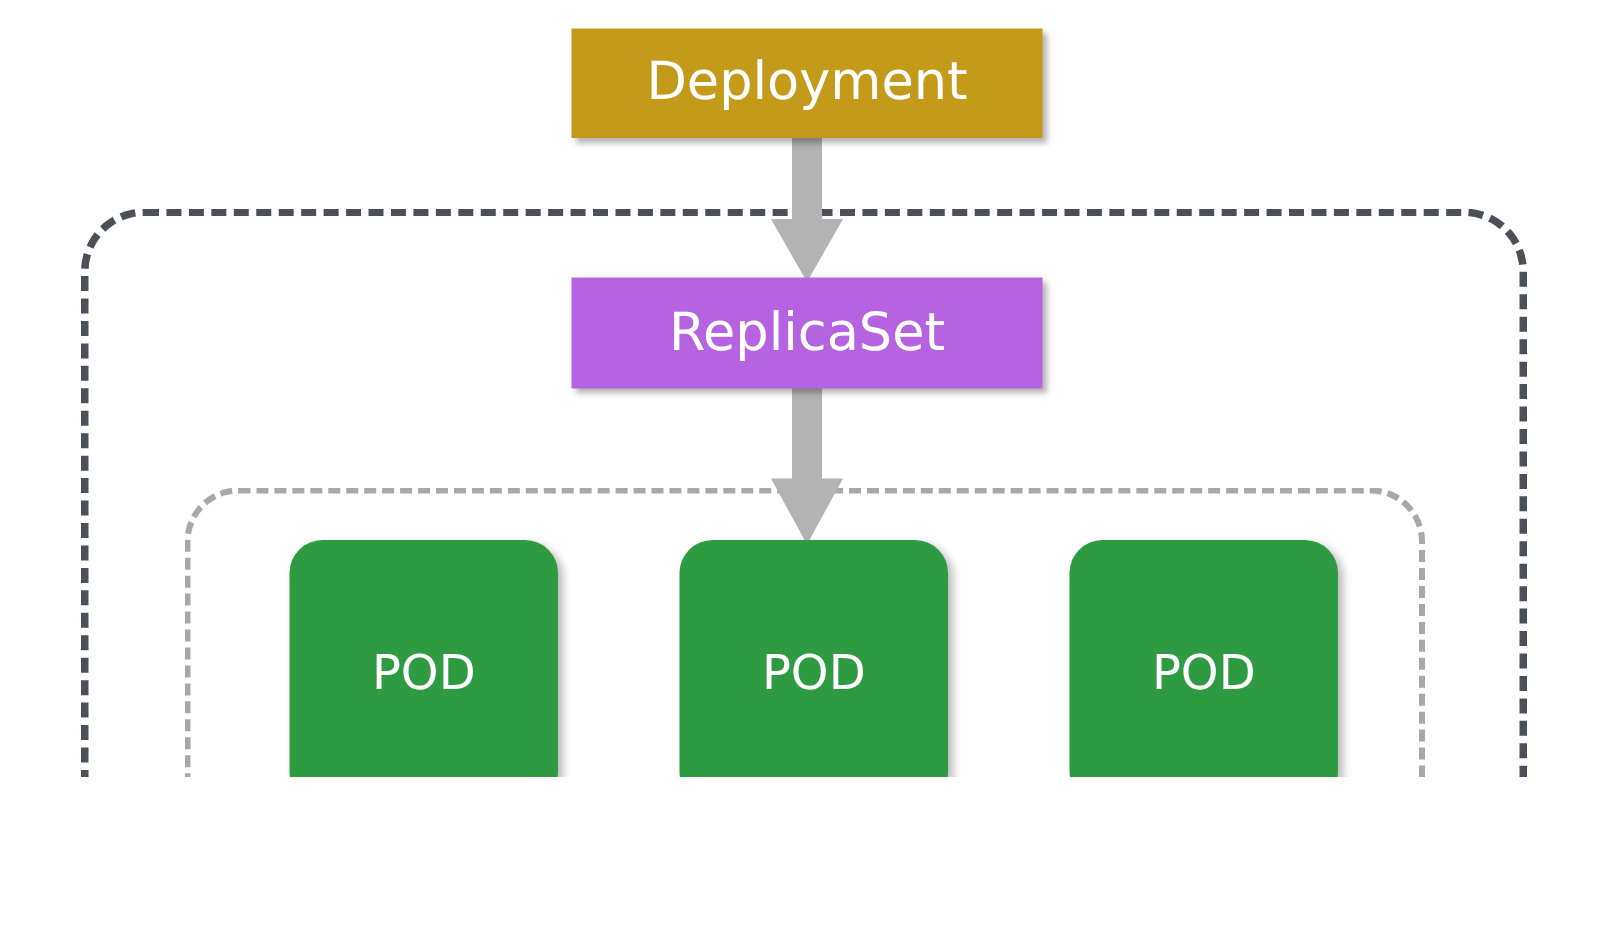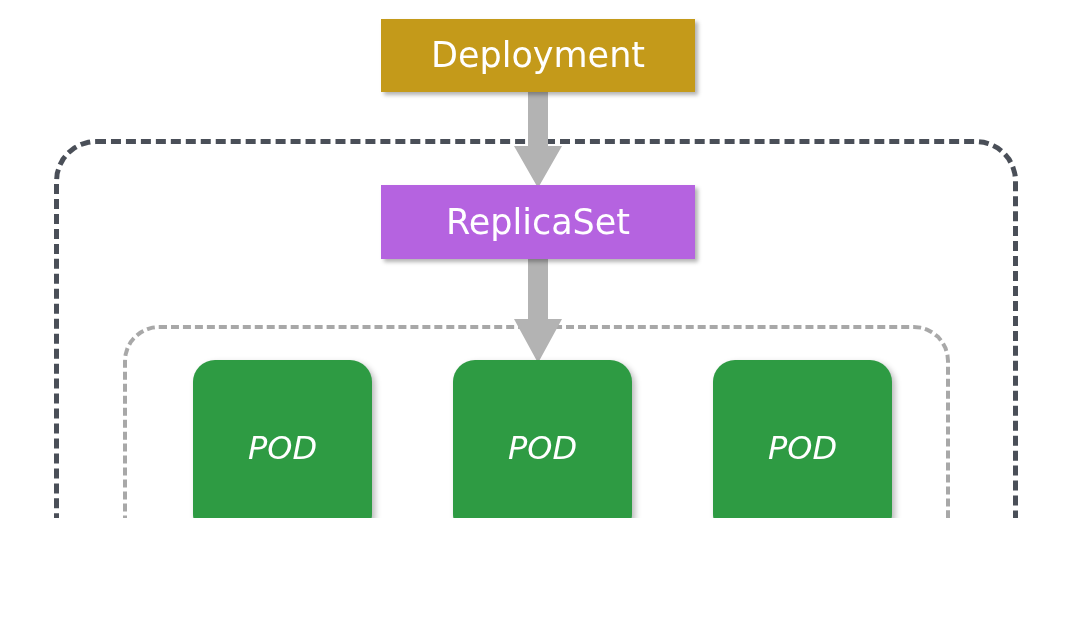--- a/index.html
+++ b/index.html
@@ -97,21 +97,20 @@
     background: #2e9b43;
     border-radius: 22px;
     color: #ffffff;
     box-shadow: 3px 3px 6px rgba(0, 0, 0, 0.28);
     z-index: 5;
   }
   .pod .node-label {
     font-size: 32px;
     font-weight: 400;
     line-height: 1;
-    font-style: italic;
   }
   #pod-1 { left: 193px; }
   #pod-2 { left: 453px; }
   #pod-3 { left: 713px; }
 
   
   .block-arrow {
     position: absolute;
     left: 514px;
     width: 48px;

